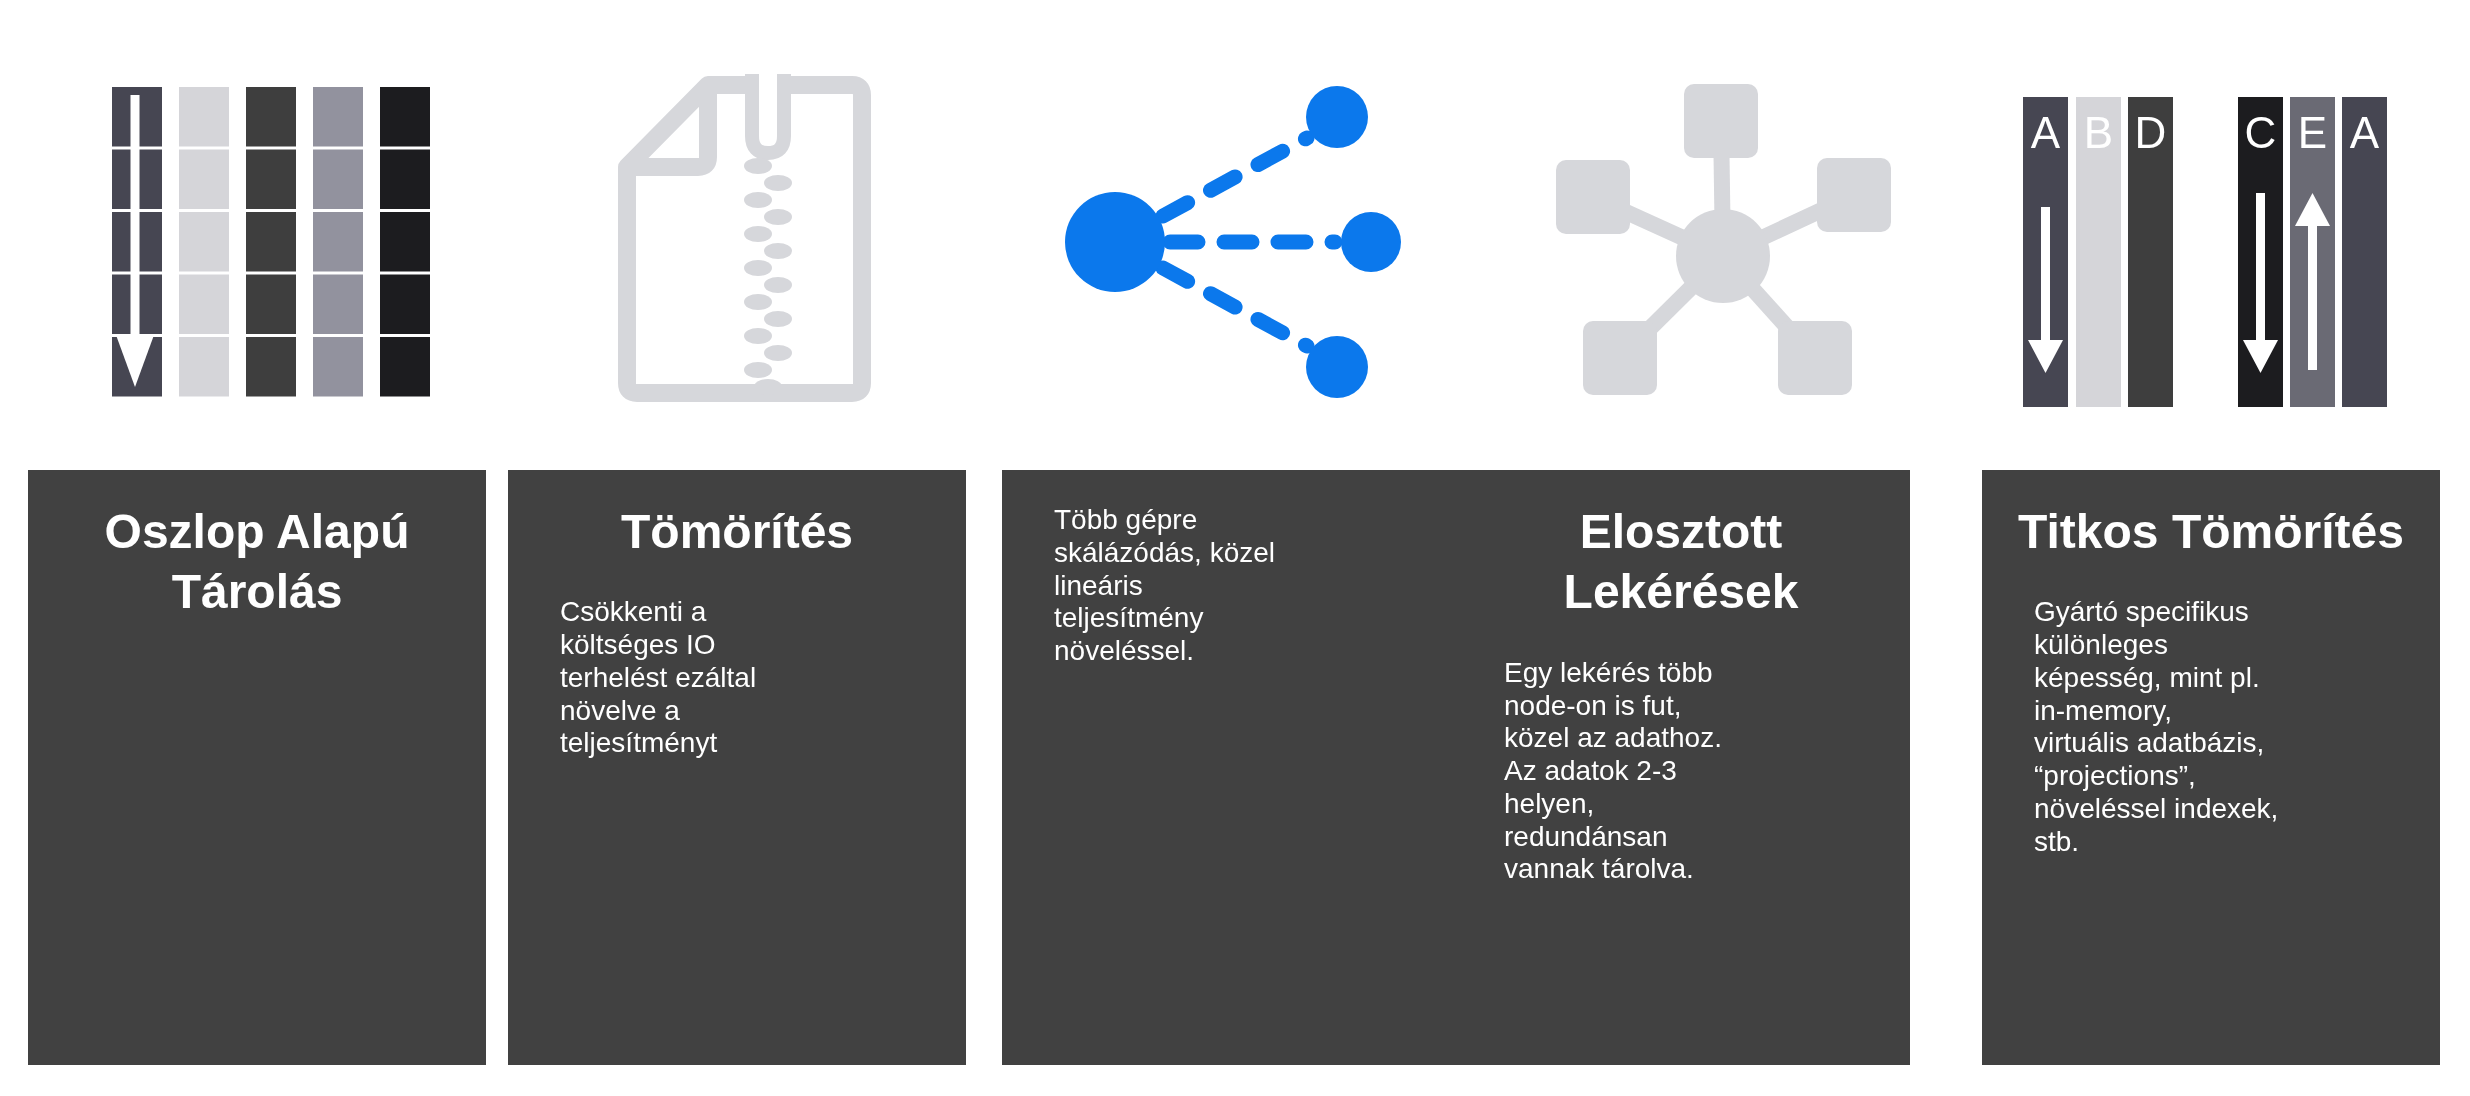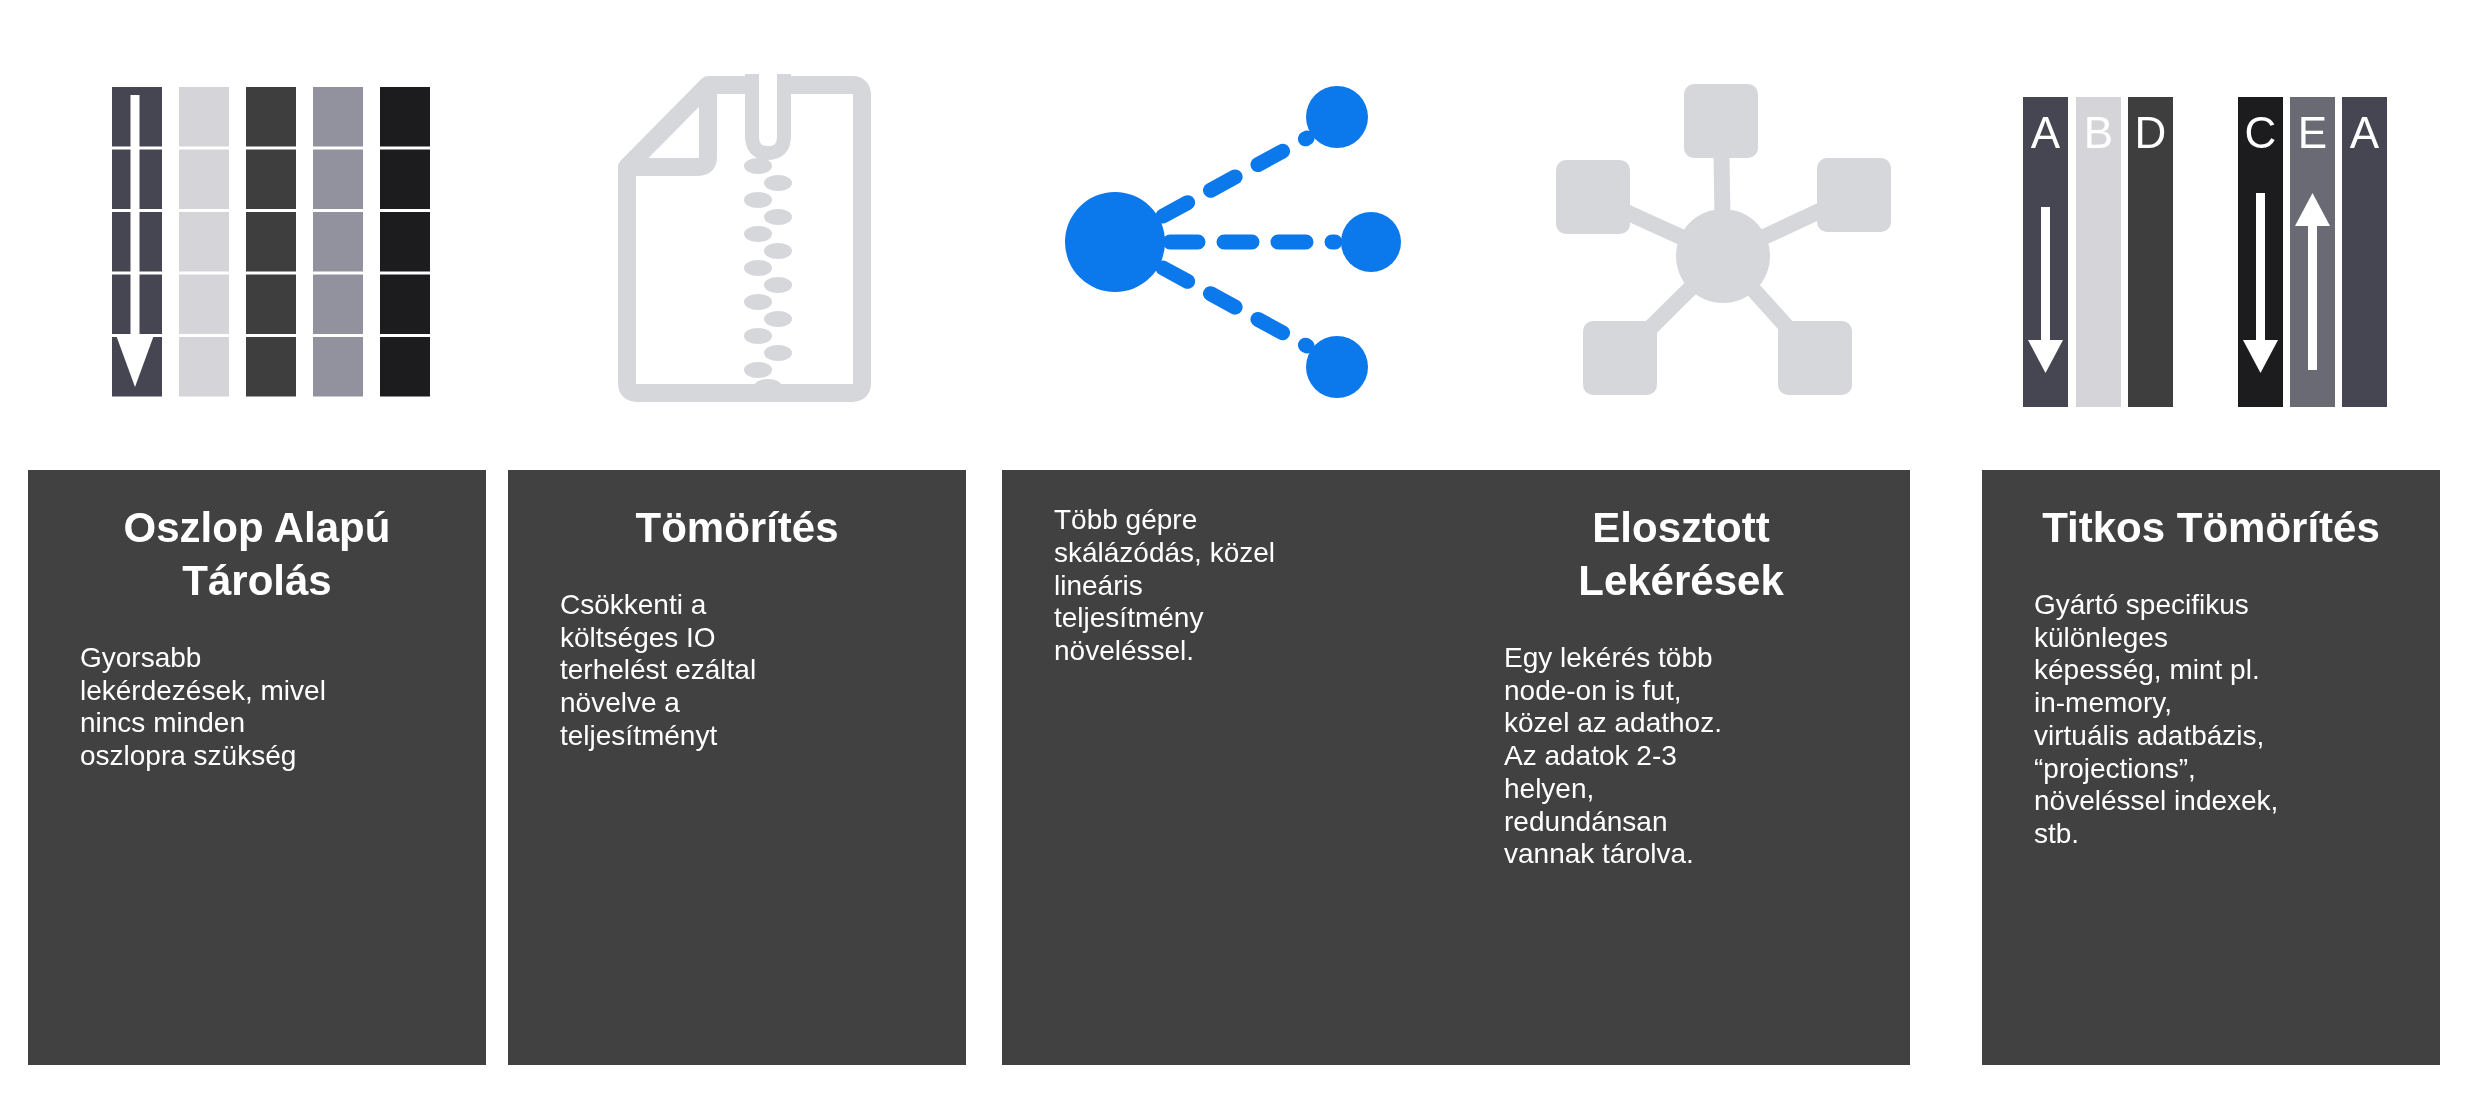--- a/index.html
+++ b/index.html
@@ -12,21 +12,21 @@
   }
   .icon{position:absolute;}
   .card{
     position:absolute;
     top:470px;height:595px;width:458px;
     background:var(--card-bg,#414141);
   }
   .card-title{
     margin:32px 14px 0;
     color:var(--text-white,#fff);
-    font-size:42px;
+    font-size:48px;
     font-weight:bold;
     line-height:1.26;
     text-align:center;
     white-space:pre-line;
   }
   .card-body{
     margin:34px 20px 0 52px;
     color:var(--text-white,#fff);
     font-size:28px;
     line-height:1.17;
@@ -182,24 +182,20 @@
       </svg>
     </div>
     <div class="bar c-slate" style="left:319px">
       <span class="bar-letter">A</span>
     </div>
   </div>
 
   <section class="card" style="left:28px">
     <h2 class="card-title">Oszlop Alapú
 Tárolás</h2>
-    <p class="card-body">Gyorsabb
-lekérdezések, mivel
-nincs minden
-oszlopra szükség</p>
   </section>
 
   <section class="card" style="left:508px">
     <h2 class="card-title">Tömörítés</h2>
     <p class="card-body">Csökkenti a
 költséges IO
 terhelést ezáltal
 növelve a
 teljesítményt</p>
   </section>

